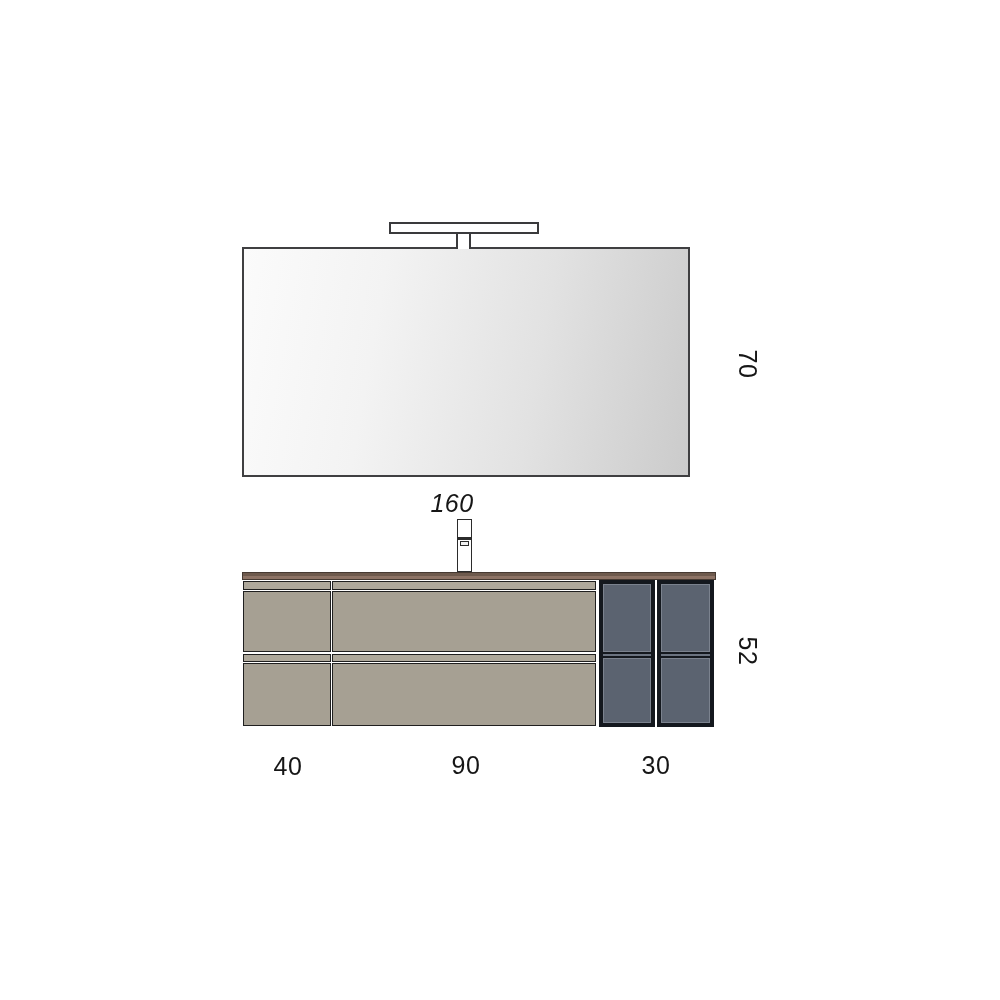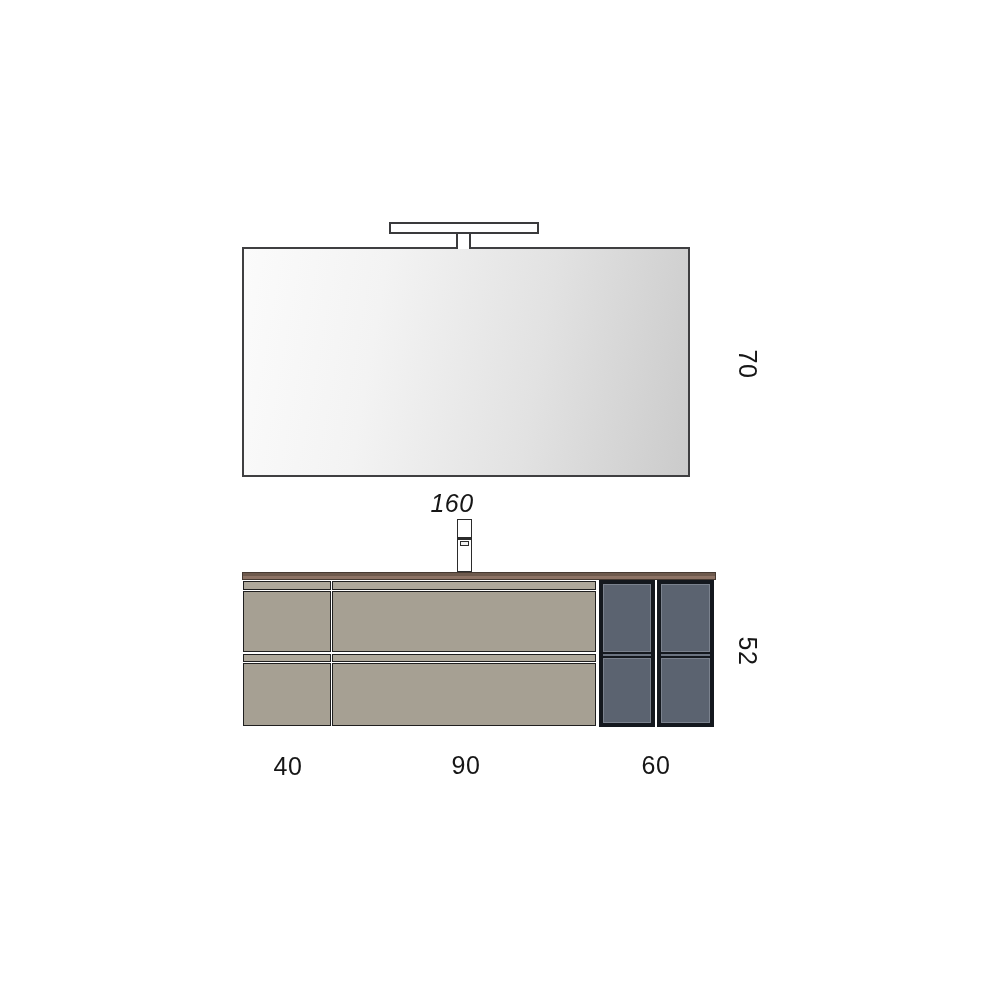--- a/index.html
+++ b/index.html
@@ -142,15 +142,15 @@
     <div class="shelf-rail">
       <div class="shelf-rail-line"></div>
     </div>
     <div class="shelf-panel bottom"></div>
   </div>
 
   <div class="dim rot" style="left:747px; top:651px;">52</div>
 
   <div class="dim" style="left:288px; top:766px;">40</div>
   <div class="dim" style="left:466px; top:765px;">90</div>
-  <div class="dim" style="left:656px; top:765px;">60</div>
+  <div class="dim" style="left:656px; top:765px;">30</div>
 
 </div>
 
 </body></html>

